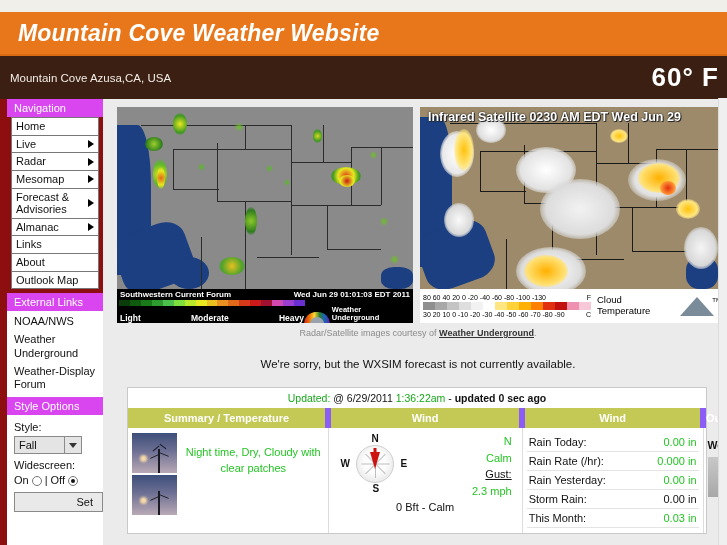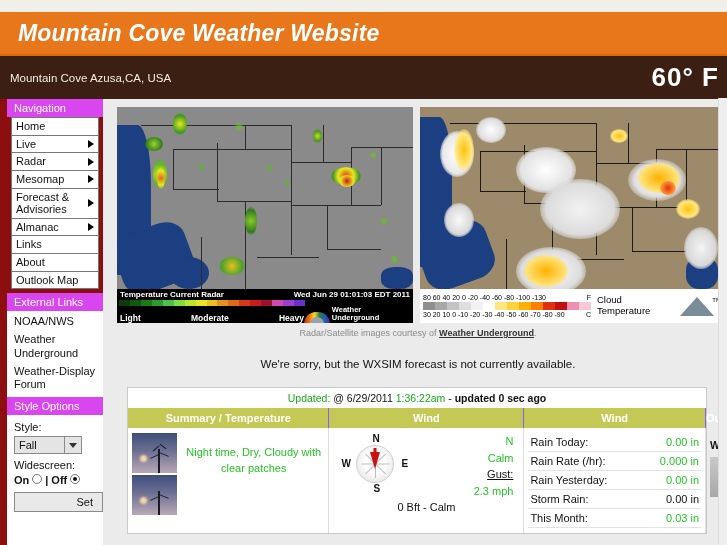--- a/index.html
+++ b/index.html
@@ -80,21 +80,21 @@
   .select-arrow {
     width: 17px; background: #e4e4e4; border: 1px solid #8a8a8a; border-left: none;
     display: flex; align-items: center; justify-content: center;
   }
   .select-arrow i {
     width: 0; height: 0; display: block;
     border-top: 5px solid #333;
     border-left: 4px solid transparent;
     border-right: 4px solid transparent;
   }
-  .radio-row { display: flex; align-items: flex-start; font-size: 11px; color: #111; gap: 3px; margin-bottom: 6px; font-weight: bold; }
+  .radio-row { display: flex; align-items: flex-end; font-size: 11px; color: #111; gap: 3px; margin-bottom: 6px; }
   .radio {
     width: 10px; height: 10px; border-radius: 50%;
     border: 1px solid #777; background: #fdfdfd; display: inline-block;
     position: relative; flex: none;
   }
   .radio.on::after {
     content: ""; position: absolute; left: 2px; top: 2px;
     width: 4px; height: 4px; border-radius: 50%; background: #111;
   }
   .set-btn {
@@ -191,21 +191,21 @@
     margin: 0 12px 0 10px;
   }
   .updated-line {
     text-align: center; font-size: 10.5px; padding: 4px 0 4px 0; color: #111; border-radius: 10px;
   }
   .u-green { color: #17a81a; }
   .u-bold { font-weight: bold; }
   .tbl { width: 100%; border-collapse: collapse; table-layout: fixed; }
   .tbl th {
     background: #c3c954; color: #ffffff; font-size: 11px; font-weight: bold;
-    padding: 4px 0; border-right: 1px solid #8b5cf6;
+    padding: 4px 0; border-right: 6px solid #8b5cf6;
   }
   .col-sum { width: 166px; }
   .col-wind { width: 161px; }
   .col-rain { width: 150px; }
   .col-out { width: 0; }
   .tbl td { vertical-align: top; padding: 5px 4px; border-right: 1px solid #ddd; }
 
   .sum-cell { display: flex; align-items: flex-start; gap: 6px; }
   .wx-thumbs { flex: none; }
   .wx-thumb {
@@ -408,21 +408,21 @@
           <div class="blob" style="left:102px;top:150px;width:26px;height:18px;background:radial-gradient(circle,#e8c020,#4ca32a 65%,transparent);"></div>
           <div class="blob" style="left:80px;top:56px;width:9px;height:8px;background:radial-gradient(circle,#5cb82a,transparent 70%);"></div>
           <div class="blob" style="left:148px;top:58px;width:9px;height:7px;background:radial-gradient(circle,#5cb82a,transparent 70%);"></div>
           <div class="blob" style="left:166px;top:72px;width:8px;height:7px;background:radial-gradient(circle,#5cb82a,transparent 70%);"></div>
           <div class="blob" style="left:252px;top:44px;width:9px;height:8px;background:radial-gradient(circle,#6dbe2a,transparent 70%);"></div>
           <div class="blob" style="left:262px;top:110px;width:10px;height:9px;background:radial-gradient(circle,#6dbe2a,transparent 70%);"></div>
           <div class="blob" style="left:272px;top:148px;width:11px;height:9px;background:radial-gradient(circle,#6dbe2a,transparent 70%);"></div>
 
           <div class="radar-caption">
             <div class="rc-line1">
-              <span>Temperature Current Radar</span>
+              <span>Southwestern Current Forum</span>
               <span>Wed Jun 29 01:01:03 EDT 2011</span>
             </div>
             <div class="rc-scale">
               <i style="background:#0b3d0b"></i>
                 <i style="background:#0f5a0f"></i>
                 <i style="background:#1a7a1a"></i>
               <i style="background:#2e9b2e"></i>
                 <i style="background:#4cc04c"></i>
                 <i style="background:#7ede3e"></i>
               <i style="background:#b9e82a"></i>
@@ -487,20 +487,21 @@
           <div class="blob" style="left:120px;top:72px;width:80px;height:60px;background:radial-gradient(ellipse,#f2f2f2,#dcdcdc 60%,transparent 82%);"></div>
           <div class="blob" style="left:208px;top:52px;width:58px;height:42px;background:radial-gradient(ellipse,#ffffff,#e0e0e0 55%,transparent 80%);"></div>
           <div class="blob" style="left:218px;top:56px;width:42px;height:30px;background:radial-gradient(ellipse,#ffb000,#ffe070 60%,transparent 82%);"></div>
           <div class="blob" style="left:240px;top:74px;width:16px;height:14px;background:radial-gradient(circle,#e03010,#ff9030 60%,transparent);"></div>
           <div class="blob" style="left:96px;top:140px;width:70px;height:48px;background:radial-gradient(ellipse,#ffffff,#dcdcdc 60%,transparent 82%);"></div>
           <div class="blob" style="left:104px;top:148px;width:44px;height:32px;background:radial-gradient(ellipse,#ffb000,#ffe070 60%,transparent 82%);"></div>
           <div class="blob" style="left:256px;top:92px;width:24px;height:20px;background:radial-gradient(ellipse,#ffc20a,#ffe680 55%,transparent 80%);"></div>
           <div class="blob" style="left:24px;top:96px;width:30px;height:34px;background:radial-gradient(ellipse,#fafafa,#d8d8d8 60%,transparent 82%);"></div>
           <div class="blob" style="left:264px;top:120px;width:34px;height:42px;background:radial-gradient(ellipse,#f5f5f5,#d8d8d8 60%,transparent 82%);"></div>
 
+          <div class="sat-title">Infrared Satellite 0230 AM EDT Wed Jun 29</div>
 
           <div class="sat-legend">
             <div class="sl-scales">
               <div class="sl-row">
                 <span>80  60  40  20    0  -20 -40 -60 -80 -100  -130</span>
                 <span class="sl-unitF">F</span>
               </div>
               <div class="sl-bar">
                 <i style="background:#8f8f8f"></i>
                   <i style="background:#a8a8a8"></i>

